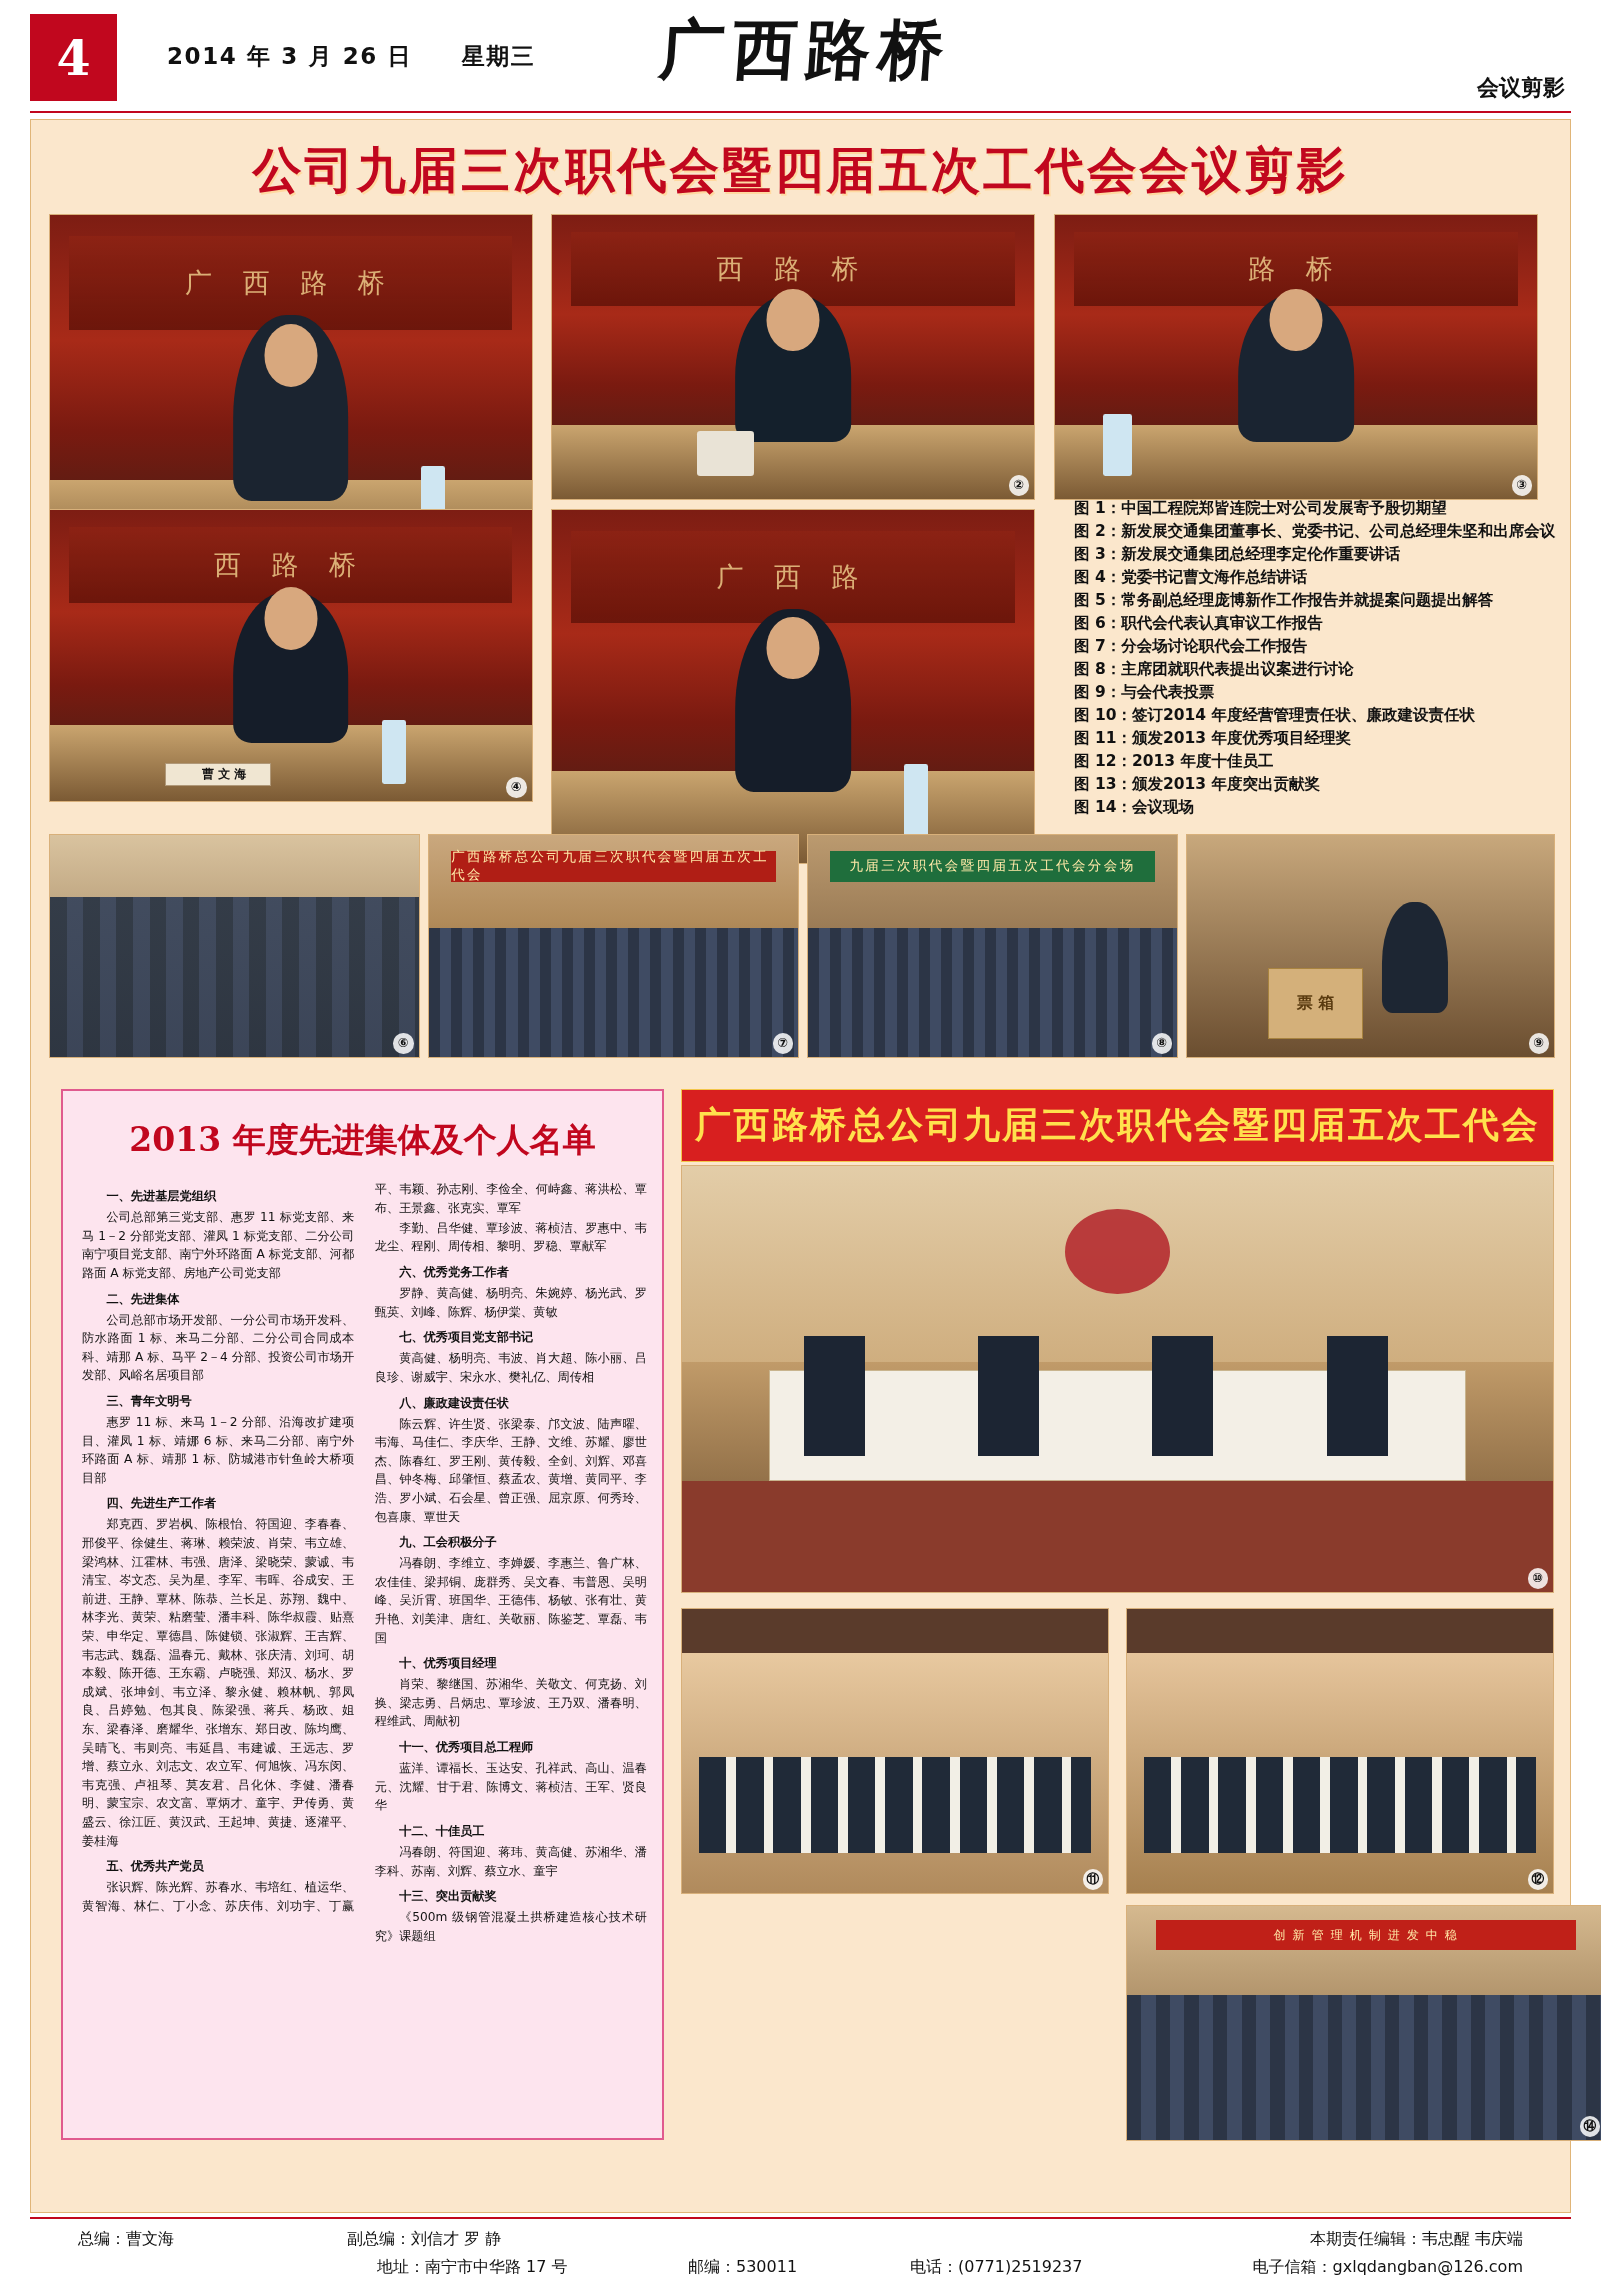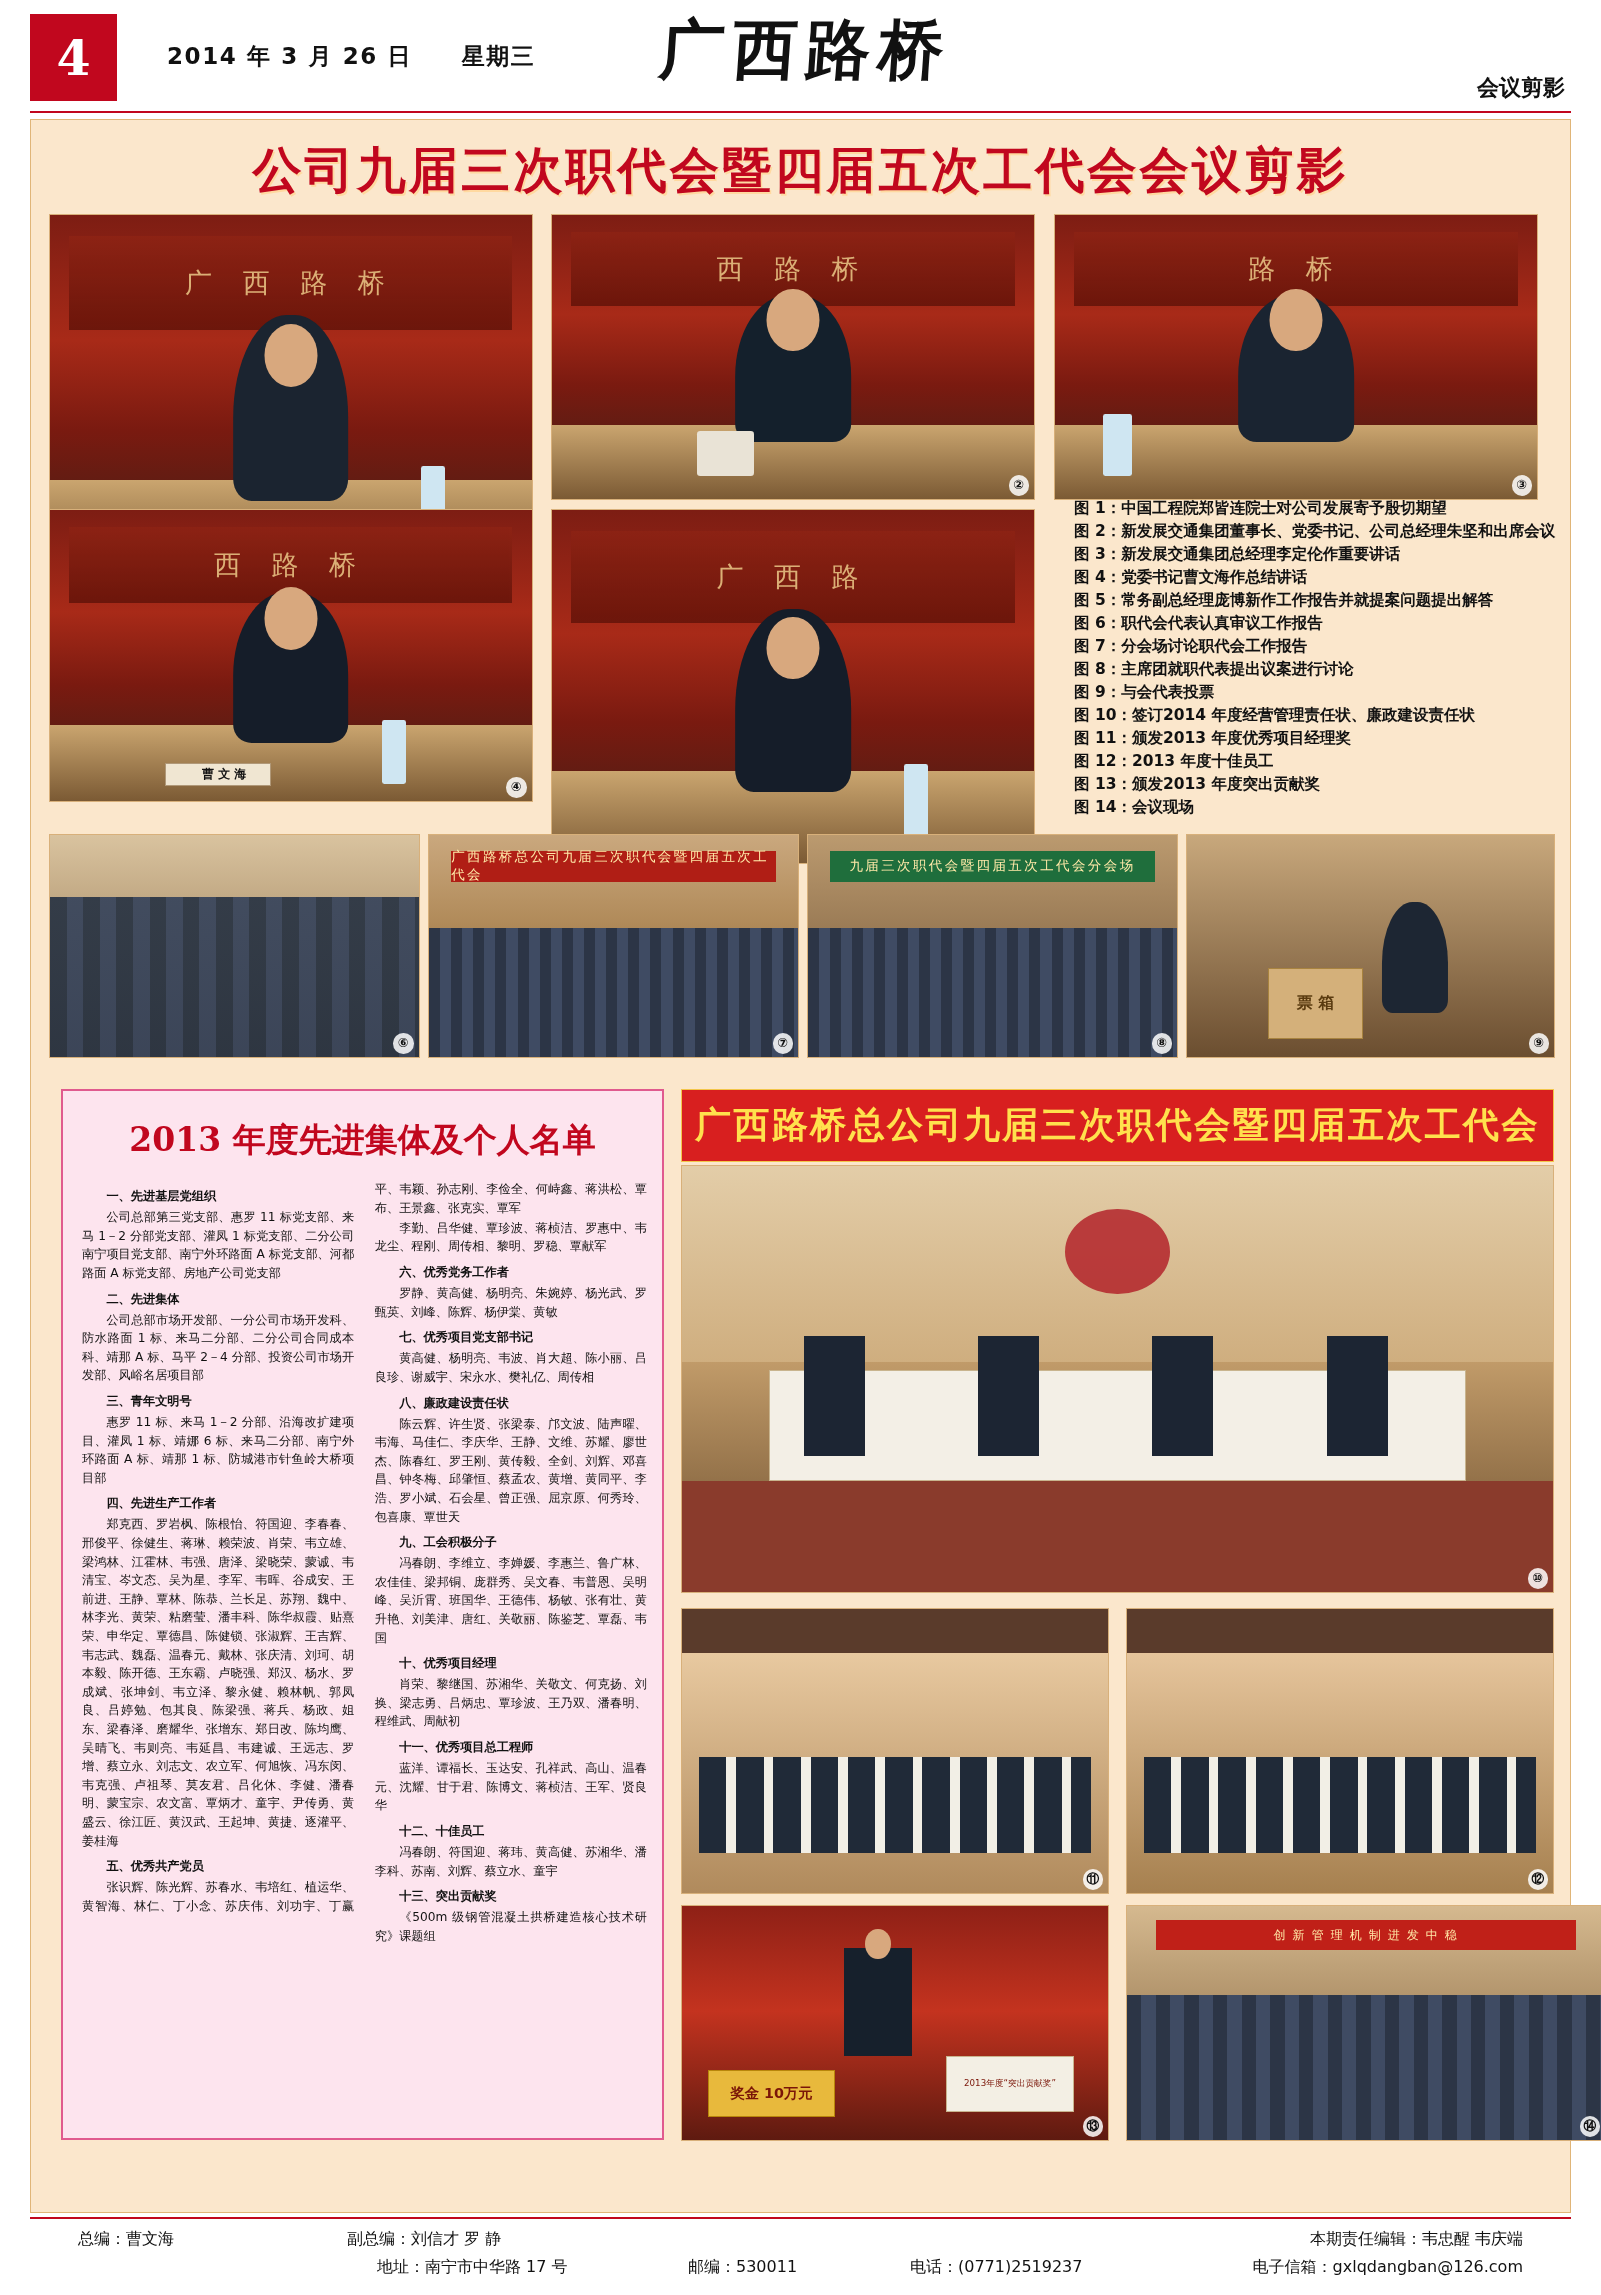--- a/index.html
+++ b/index.html
@@ -305,28 +305,20 @@
 
   <div class="red-banner" style="left:1095px; top:1488px; width:428px; height:44px; font-size:17.5px;">
     <span>广西路桥总公司九届三次职代会暨四届五次工代会</span>
   </div>
   <div class="photo" style="left:1095px; top:1488px; width:428px; height:286px;">
     <div style="position:absolute;left:0;top:44px;right:0;bottom:0;background:linear-gradient(180deg,#e6c59c,#a6804f);"></div>
     <div style="position:absolute;left:4%;bottom:14%;right:4%;height:34%;background:repeating-linear-gradient(90deg,#202a38 0 7%, #f2efe6 7% 9.5%);"></div>
     <div class="cap">⑫</div>
   </div>
 
-  <div class="photo" style="left:650px; top:1785px; width:428px; height:236px;">
-    <div class="ph-stage" style="background:linear-gradient(180deg,#8e2016,#c4331f 45%,#5e1a10);"></div>
-    <div style="position:absolute;left:38%;top:18%;width:16%;height:46%;background:#16202c;"></div>
-    <div style="position:absolute;left:43%;top:10%;width:6%;padding-bottom:7%;background:#d8a87e;border-radius:50%;"></div>
-    <div style="position:absolute;left:6%;bottom:10%;width:30%;height:20%;background:#e8b93c;border:1.6px solid #b8860b;display:flex;align-items:center;justify-content:center;color:#7a1508;font-size:14.3px;font-weight:bold;">奖金 10万元</div>
-    <div style="position:absolute;right:8%;bottom:12%;width:30%;height:24%;background:#f3efe4;border:1.6px solid #c8b48e;color:#7a1508;font-size:8.7px;display:flex;align-items:center;justify-content:center;text-align:center;">2013年度“突出贡献奖”</div>
-    <div class="cap">⑬</div>
-  </div>
 
   <div class="photo" style="left:1095px; top:1785px; width:480px; height:236px;">
     <div class="ph-hall" style="background:linear-gradient(180deg,#d5b98f,#7c5c36);"></div>
     <div style="position:absolute;left:6%;top:6%;width:88%;height:13%;background:#c02018;color:#ffe9a8;font-size:12px;display:flex;align-items:center;justify-content:center;letter-spacing:1.6px;font-family:'DejaVu Serif',serif;">创 新 管 理 机 制   进 发 中 稳</div>
     <div class="ph-seats" style="height:62%;"></div>
     <div class="cap">⑭</div>
   </div>
 
 </div>
 

